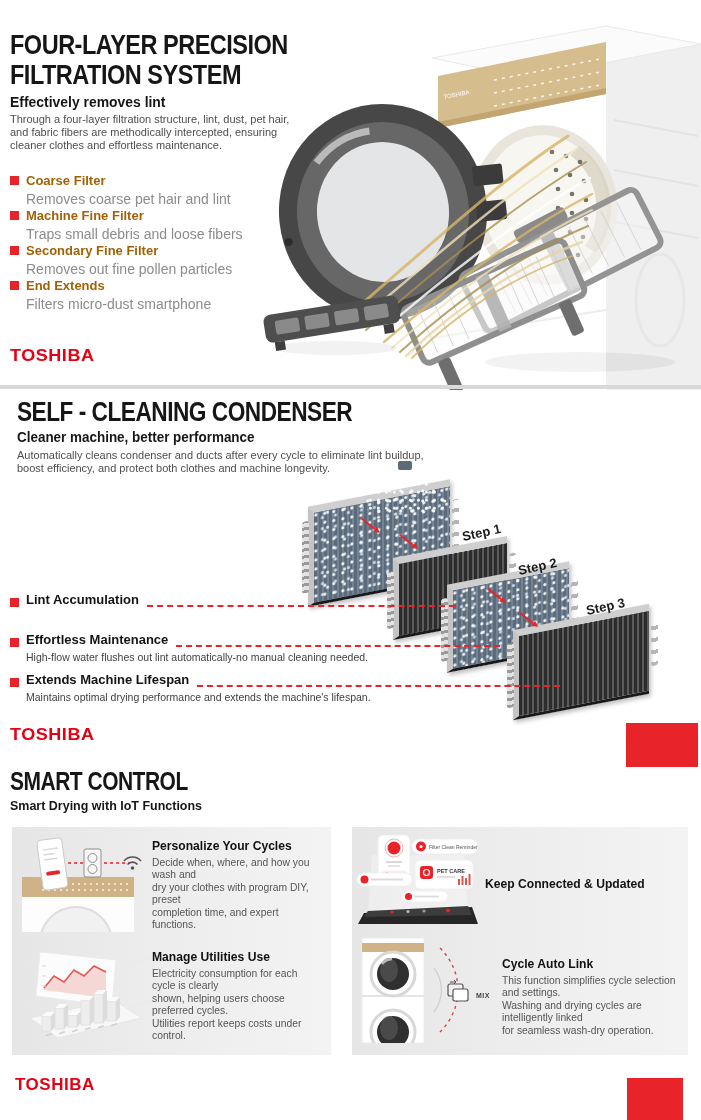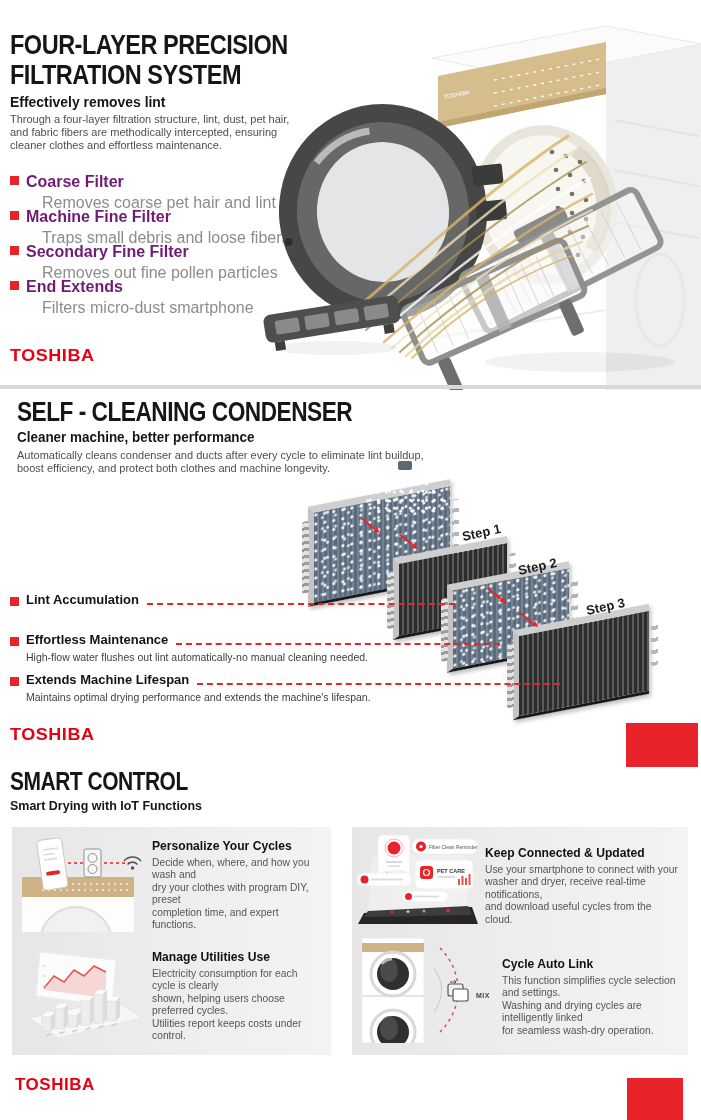--- a/index.html
+++ b/index.html
@@ -13,26 +13,26 @@
   .body-txt{font-size:11px;color:#4e4e4e;line-height:13px;white-space:pre-line}
 
   .toshiba{font-size:17px;font-weight:800;color:#e60012;letter-spacing:.5px;transform:scaleX(1.06);transform-origin:0 0}
   .redrect{background:#e8232a}
   .divider{background:#d9d9d9}
 
   
   .fi{position:absolute;left:10px}
   .fi-head{display:flex;align-items:flex-start}
   .sq{width:9px;height:9px;background:#e8232a;margin:3px 7px 0 0;flex:none}
-  .fi-name{font-size:16px;font-weight:800;color:#701a75}
-  .fi-desc{font-size:16px;color:#8c8c8c;margin:3px 0 0 32px}
+  .fi-name{font-size:13px;font-weight:800;color:#a16207}
+  .fi-desc{font-size:14px;color:#8c8c8c;margin:3px 0 0 16px}
 
   
   .pt{position:absolute;left:10px}
-  .pt-head{display:flex;align-items:center}
+  .pt-head{display:flex;align-items:flex-end}
   .pt-name{font-size:13px;font-weight:800;color:#141414;white-space:nowrap}
   .leader{flex:1;height:0;border-top:2px dashed #e8232a;margin:8px 0 0 8px}
   .pt-desc{font-size:10.5px;color:#3f3f3f;margin:4px 0 0 16px;white-space:nowrap}
 
   
   #condenser{position:absolute;left:290px;top:465px;width:411px;height:258px}
   .cblock{position:absolute;transform:skewY(-11deg);
     background:repeating-linear-gradient(90deg,#2c2c2c 0 3px,#5b5b5b 3px 5px);
     border-top:7px solid #cfcfcf;border-left:6px solid #c4c4c4;border-bottom:3px solid #191919;
     box-shadow:2px 3px 4px rgba(0,0,0,.25)}
@@ -374,23 +374,20 @@
       </g>
       <g>
         <rect x="50" y="64" width="46" height="11" rx="5.5" fill="#ffffff" stroke="#efefef"></rect>
         <circle cx="56.5" cy="69.5" r="3.5" fill="#e8232a"></circle>
           <rect x="62" y="68.6" width="25" height="1.8" fill="#dcdcdc"></rect>
       </g>
     </svg>
   </div>
   <div class="txt" style="left:133px">
     <div class="c-title">Keep Connected &amp; Updated</div>
-    <div class="c-desc">Use your smartphone to connect with your
-washer and dryer, receive real-time notifications,
-and download useful cycles from the cloud.</div>
   </div>
 </div>
 
 <div class="card" style="left:12px;top:938px;width:319px">
   <div class="img" style="width:140px">
     <svg viewBox="0 0 140 105" width="140" height="105">
       <g stroke="#e9e9e9" stroke-width="1">
           <line x1="0" y1="30" x2="60" y2="8"></line>
           <line x1="0" y1="70" x2="140" y2="20"></line>
           <line x1="20" y1="105" x2="140" y2="62"></line>

